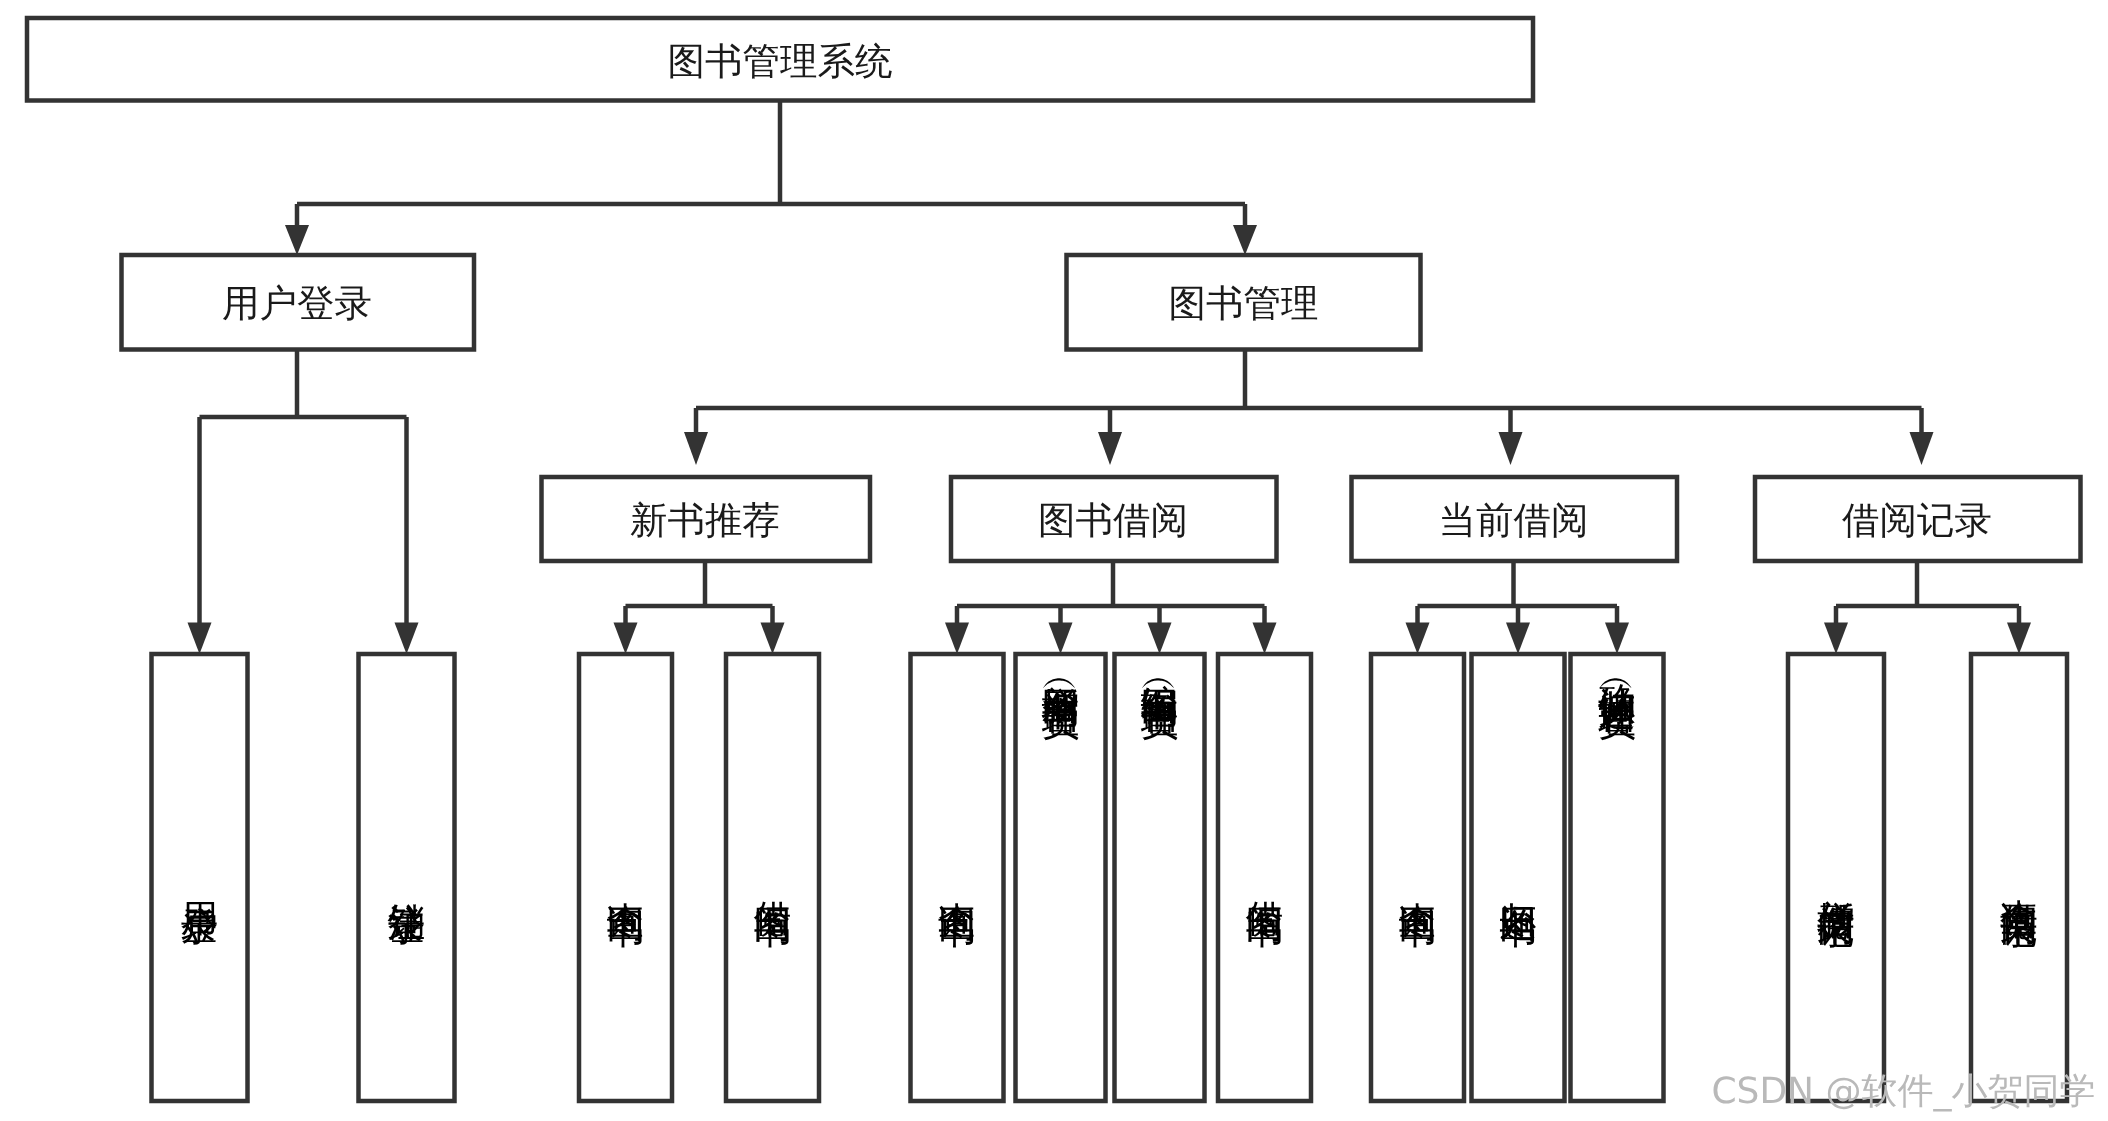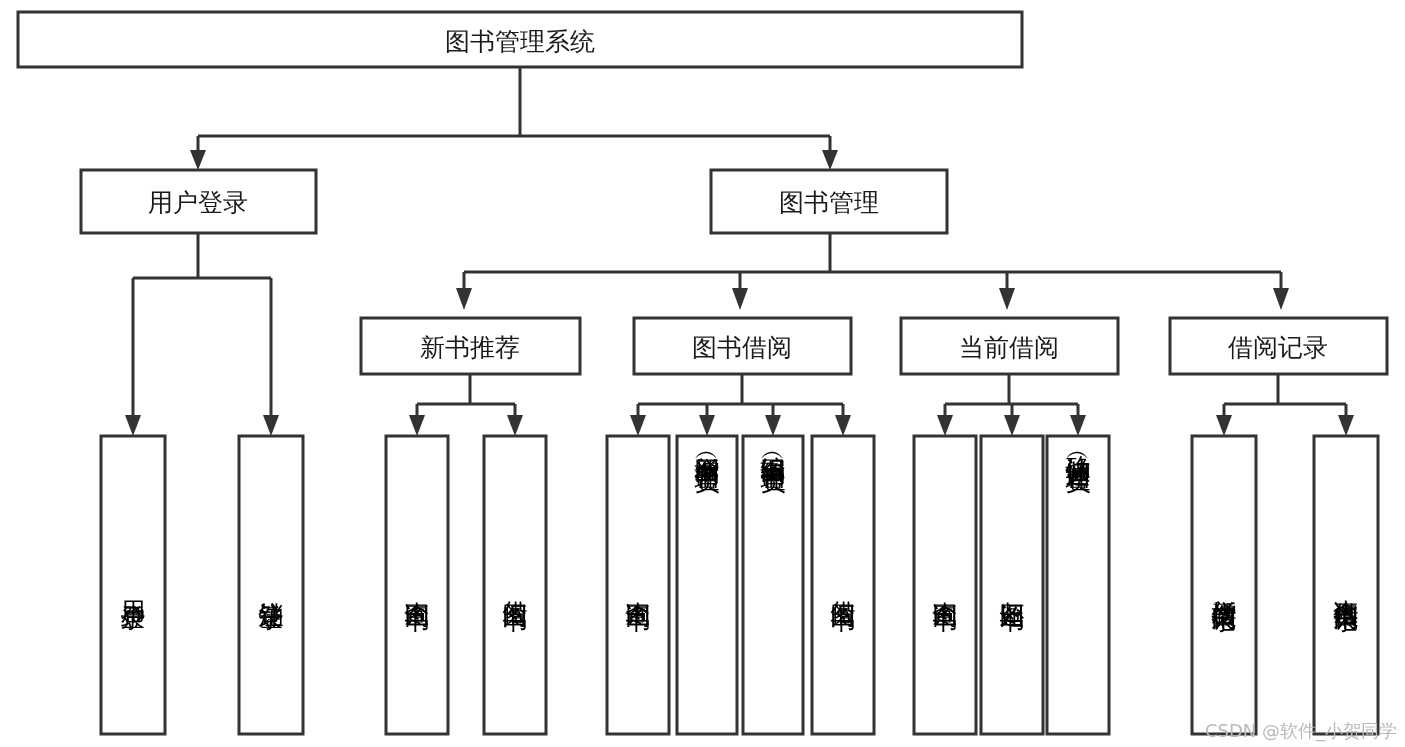--- a/index.html
+++ b/index.html
@@ -54,21 +54,21 @@
     writing-mode: vertical-rl;
     text-orientation: upright;
     text-anchor: middle;
     letter-spacing: 2px;
   }
   .watermark {
     position: absolute;
     right: 8px;
     bottom: 4px;
     font-family: "DejaVu Sans", "Liberation Sans", sans-serif;
-    font-size: 18px;
+    font-size: 24px;
     color: #b9b9b9;
     white-space: nowrap;
     pointer-events: none;
   }
 </style>
 </head>
 <body>
 
 <div id="diagram-root">
   <svg class="flowchart" viewBox="0 0 1405 747" xmlns="http://www.w3.org/2000/svg">

